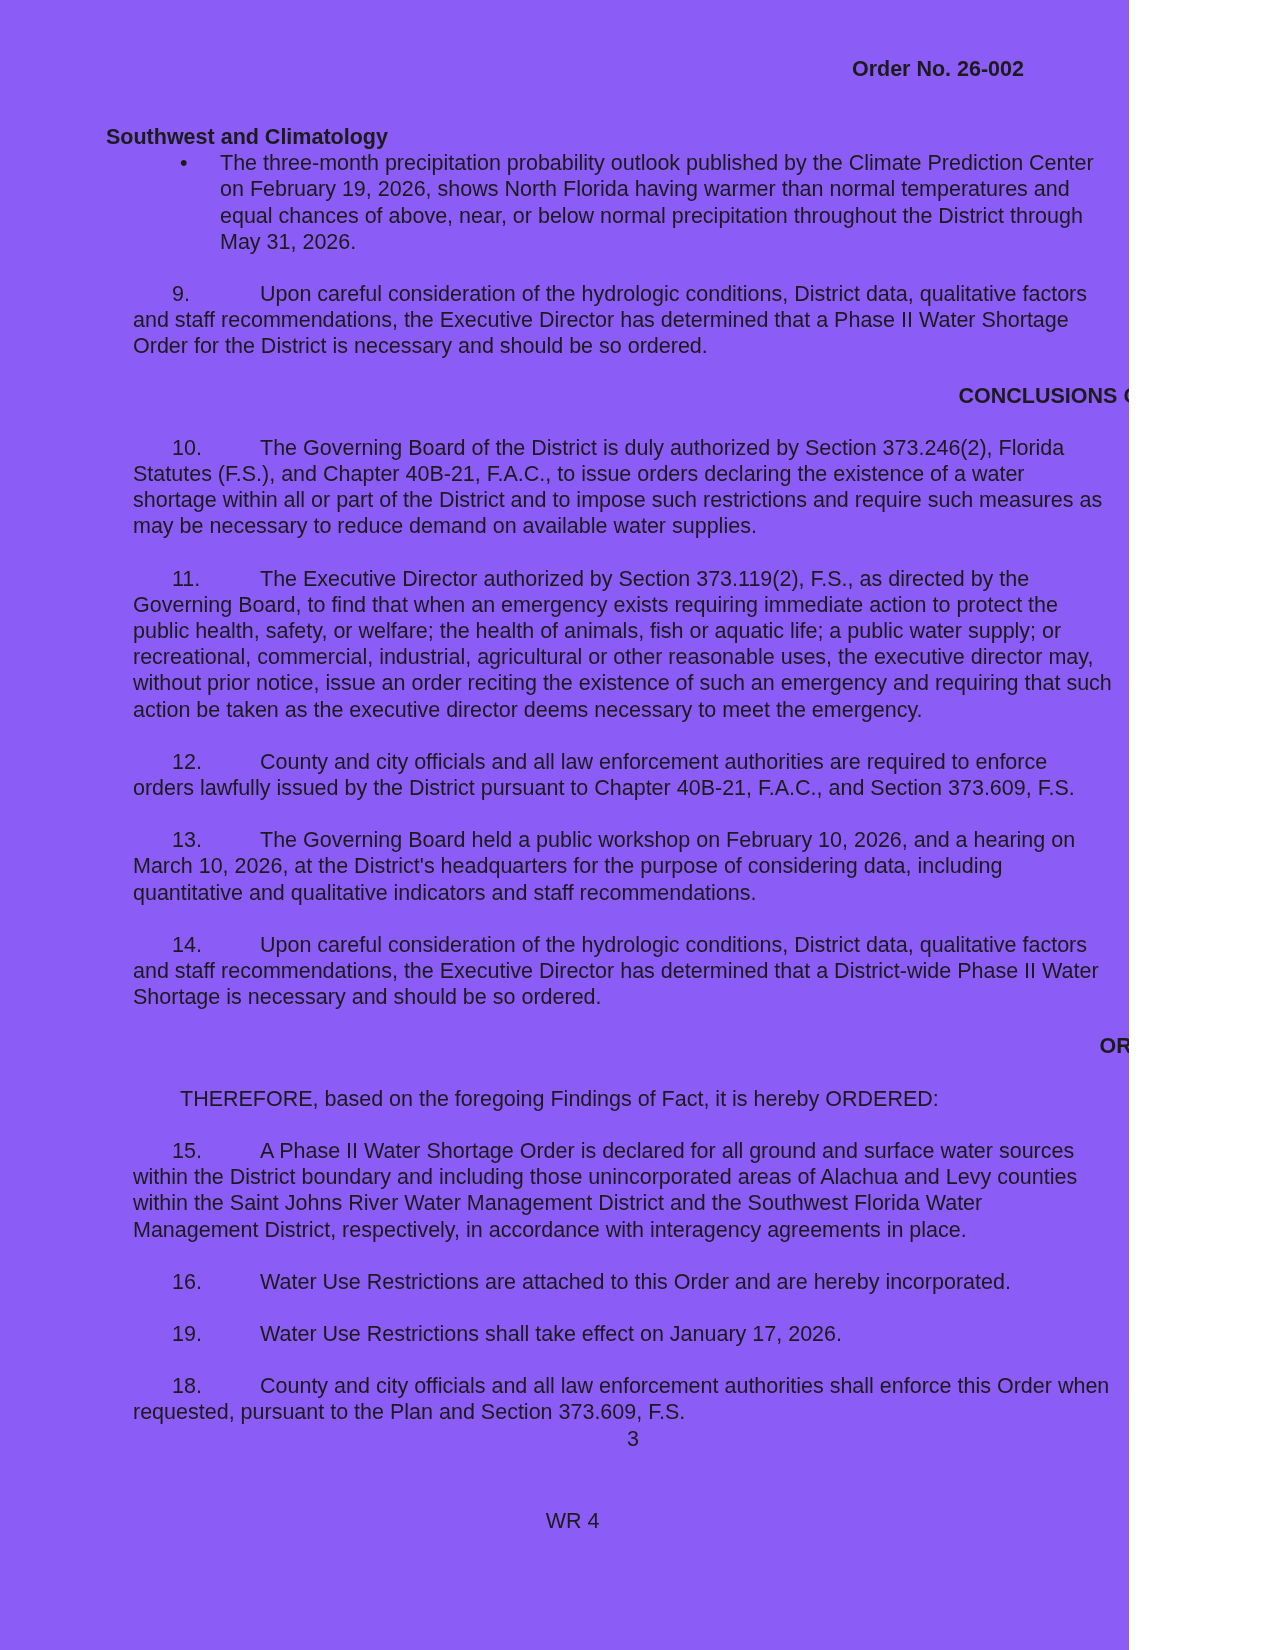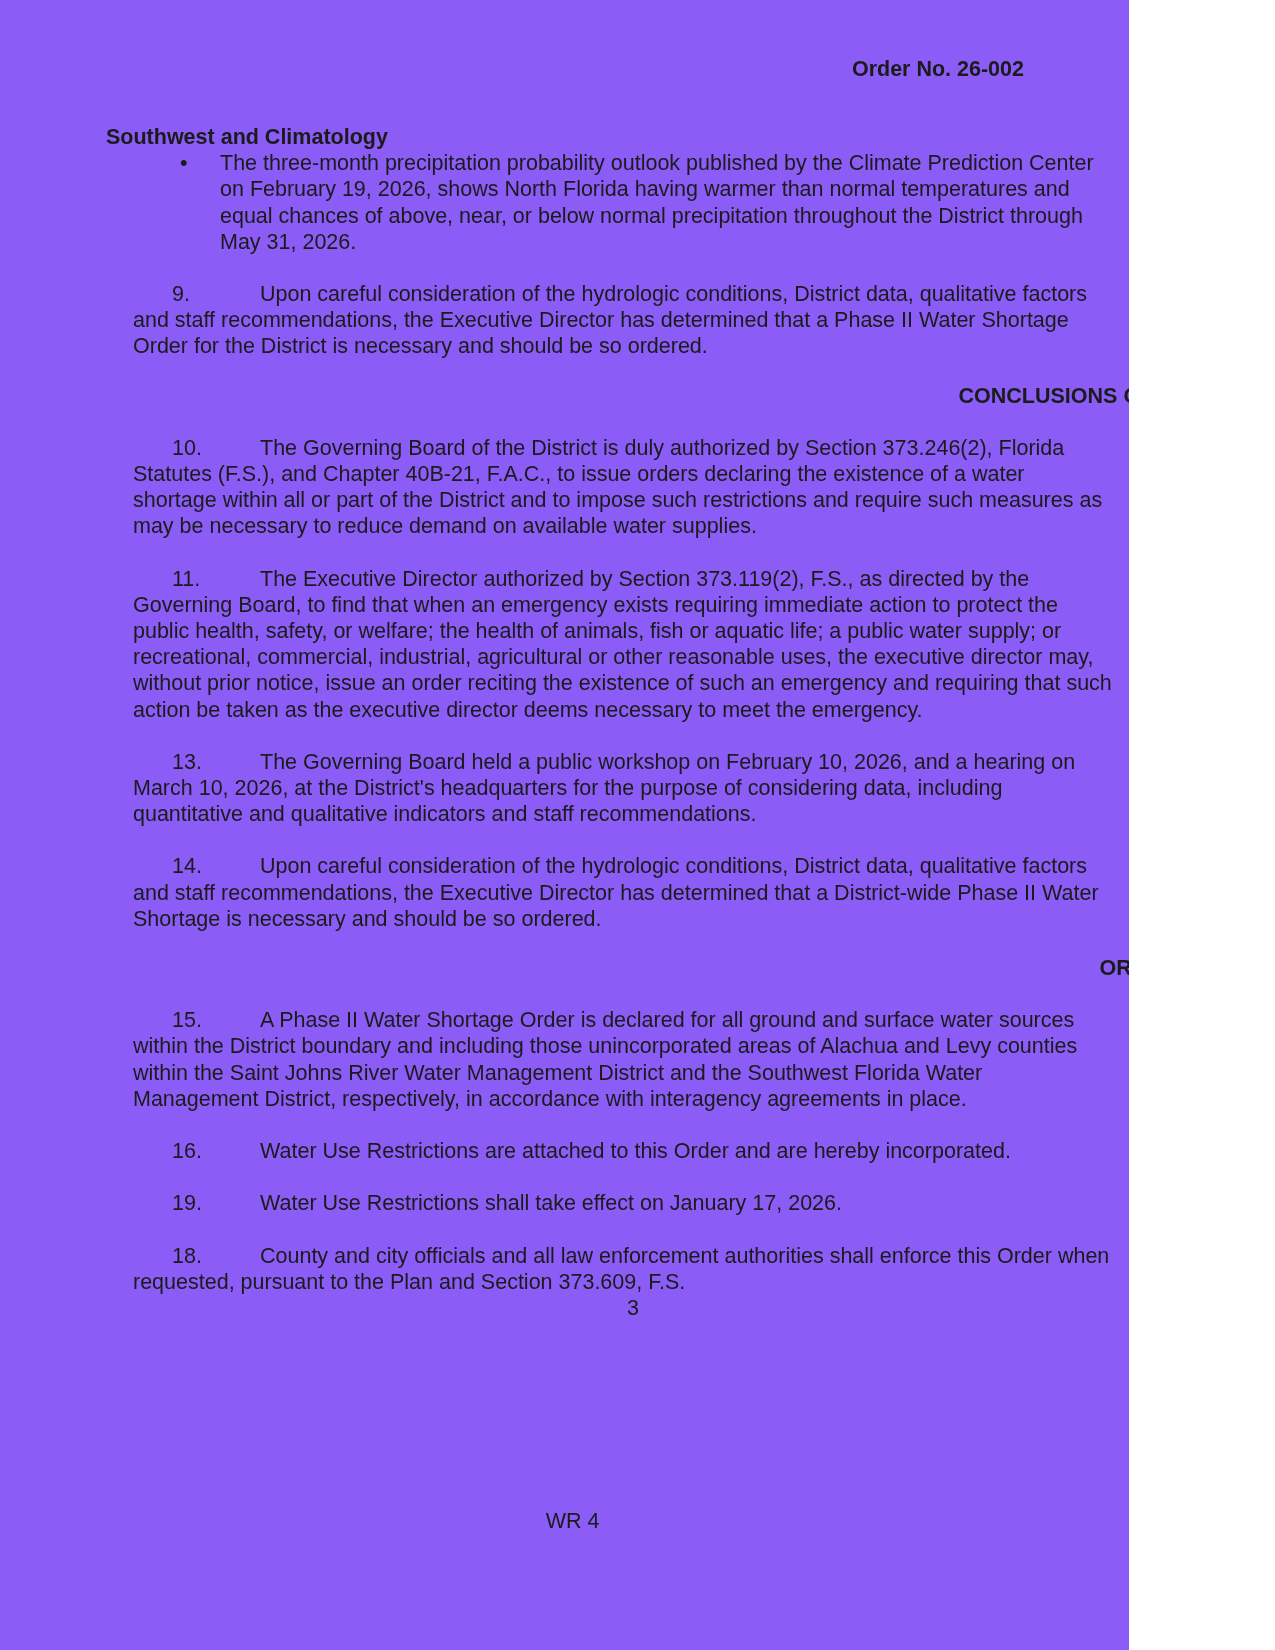--- a/index.html
+++ b/index.html
@@ -89,27 +89,29 @@
     </div>
 
     <p class="num-para"><span class="pnum">9.</span><span>Upon careful consideration of the hydrologic conditions, District data, qualitative factors and staff recommendations, the Executive Director has determined that a Phase II Water Shortage Order for the District is necessary and should be so ordered.</span></p>
 
     <div class="center-heading">CONCLUSIONS OF LAW</div>
 
     <p class="num-para"><span class="pnum">10.</span><span>The Governing Board of the District is duly authorized by Section 373.246(2), Florida Statutes (F.S.), and Chapter 40B-21, F.A.C., to issue orders declaring the existence of a water shortage within all or part of the District and to impose such restrictions and require such measures as may be necessary to reduce demand on available water supplies.</span></p>
 
     <p class="num-para"><span class="pnum">11.</span><span>The Executive Director authorized by Section 373.119(2), F.S., as directed by the Governing Board, to find that when an emergency exists requiring immediate action to protect the public health, safety, or welfare; the health of animals, fish or aquatic life; a public water supply; or recreational, commercial, industrial, agricultural or other reasonable uses, the executive director may, without prior notice, issue an order reciting the existence of such an emergency and requiring that such action be taken as the executive director deems necessary to meet the emergency.</span></p>
 
+    <p class="num-para"><span class="pnum">12.</span><span>County and city officials and all law enforcement authorities are required to enforce orders lawfully issued by the District pursuant to Chapter 40B-21, F.A.C., and Section 373.609, F.S.</span></p>
 
     <p class="num-para"><span class="pnum">13.</span><span>The Governing Board held a public workshop on February 10, 2026, and a hearing on March 10, 2026, at the District's headquarters for the purpose of considering data, including quantitative and qualitative indicators and staff recommendations.</span></p>
 
     <p class="num-para"><span class="pnum">14.</span><span>Upon careful consideration of the hydrologic conditions, District data, qualitative factors and staff recommendations, the Executive Director has determined that a District-wide Phase II Water Shortage is necessary and should be so ordered.</span></p>
 
     <div class="center-heading">ORDERED</div>
 
+    <p class="therefore-para">THEREFORE, based on the foregoing Findings of Fact, it is hereby ORDERED:</p>
 
     <p class="num-para"><span class="pnum">15.</span><span>A Phase II Water Shortage Order is declared for all ground and surface water sources within the District boundary and including those unincorporated areas of Alachua and Levy counties within the Saint Johns River Water Management District and the Southwest Florida Water Management District, respectively, in accordance with interagency agreements in place.</span></p>
 
     <p class="num-para"><span class="pnum">16.</span><span>Water Use Restrictions are attached to this Order and are hereby incorporated.</span></p>
 
     <p class="num-para"><span class="pnum">19.</span><span>Water Use Restrictions shall take effect on January 17, 2026.</span></p>
 
     <p class="num-para"><span class="pnum">18.</span><span>County and city officials and all law enforcement authorities shall enforce this Order when requested, pursuant to the Plan and Section 373.609, F.S.</span></p>
 
     <div class="page-number">3</div>

